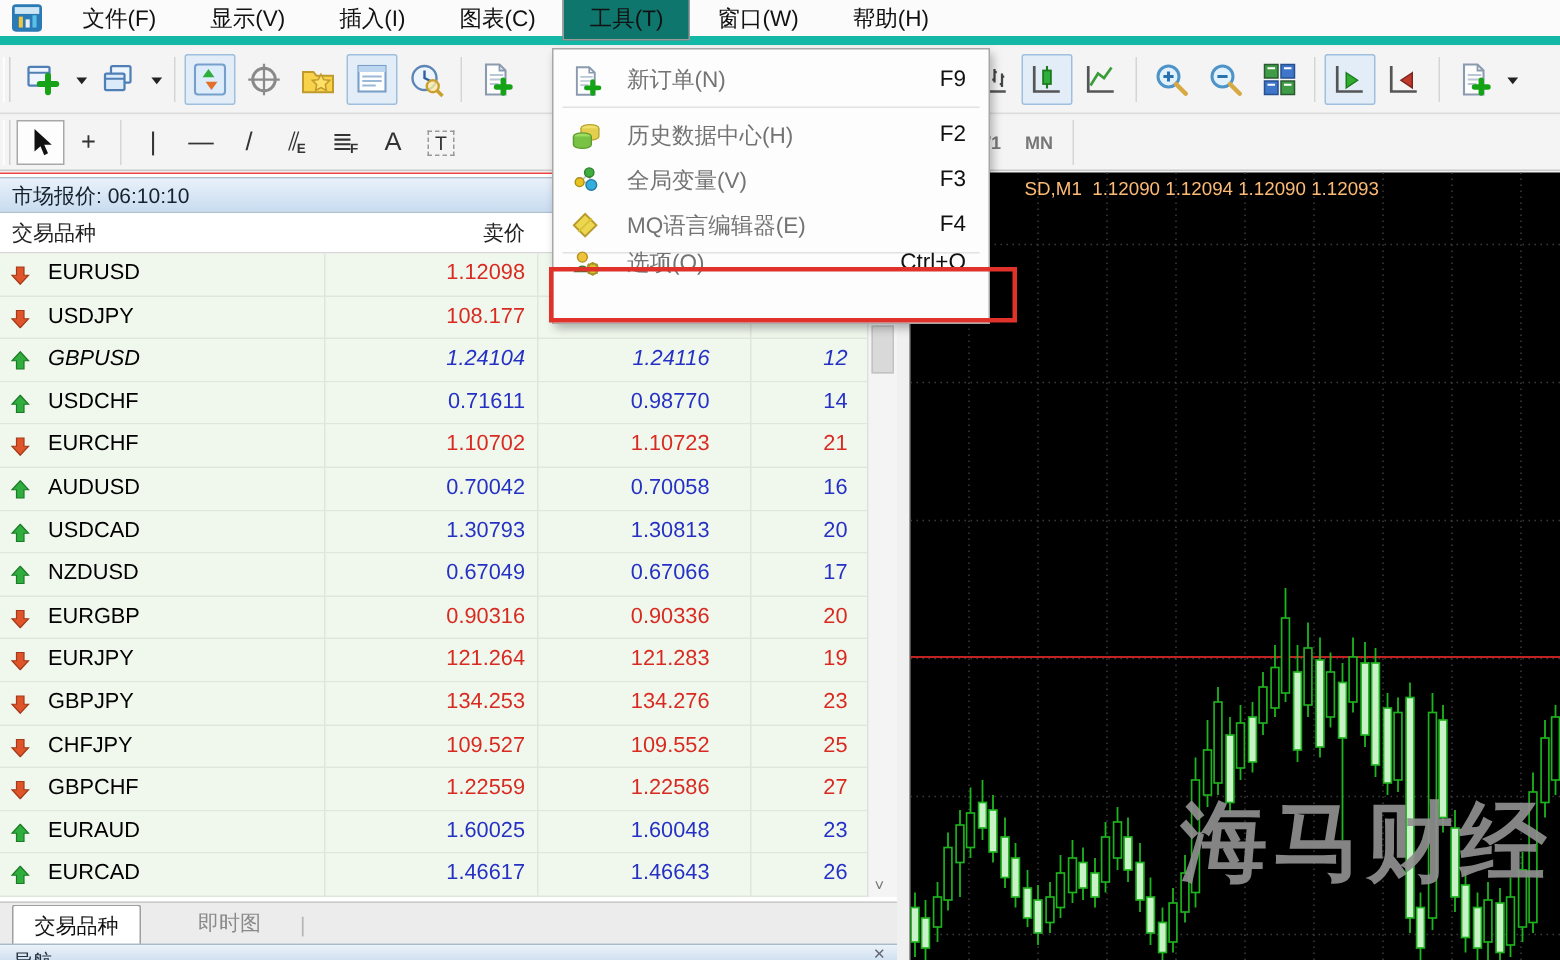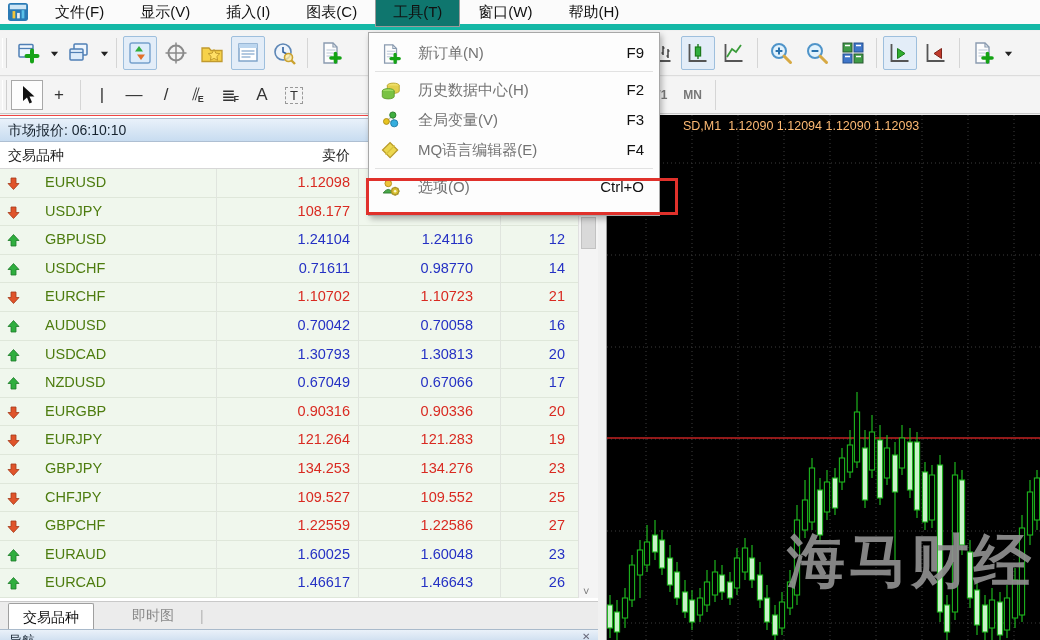--- a/index.html
+++ b/index.html
@@ -38,21 +38,21 @@
               font-size:14px; color:#16222e; padding:3px 0 0 8px; }
   #mw-head { position:absolute; left:0; top:26px; width:598px; height:27px; background:#fff;
              border-bottom:1px solid #d7d7d7; font-size:14px; color:#222; }
   #mw-head .h-sym { position:absolute; left:8px; top:5px; }
   #mw-head .h-bid { position:absolute; left:216px; width:134px; top:5px; text-align:right; }
   #mw-table { position:absolute; left:0; top:53px; width:578px; height:429px; overflow:hidden; }
   .colline { position:absolute; top:53px; height:429px; width:1px; background:#e0e5de; z-index:1; }
   .mw-row { position:absolute; left:0; width:578px; height:28.6px; background:#f0f7ed;
             border-bottom:1px solid #dfe7da; font-size:14.5px; }
   .mw-row .arr { position:absolute; left:7px; top:8px; }
-  .mw-row .sym { position:absolute; left:45px; top:5px; color:#4d7c0f; }
+  .mw-row .sym { position:absolute; left:32px; top:5px; color:#000000; }
   .mw-row .bid { position:absolute; left:216px; width:134px; top:5px; text-align:right; }
   .mw-row .ask { position:absolute; left:340px; width:133px; top:5px; text-align:right; }
   .mw-row .spr { position:absolute; left:500px; width:65px; top:5px; text-align:right; }
   .px-dn { color:#d92a21; } .px-up { color:#2531c4; }
 
   
   #mw-scroll { position:absolute; left:578px; top:53px; width:20px; height:429px; background:#f4f4f4; border-left:1px solid #e0e0e0; }
   #mw-thumb { position:absolute; left:2px; top:48px; width:15px; height:32px; background:#d9d9d9; border:1px solid #c2c2c2; }
   #mw-chev { position:absolute; left:4px; top:416px; color:#777; font-size:11px; }
 
@@ -316,21 +316,21 @@
       </div>
       <div class="mw-row" style="top: 28.6px;">
         <span class="arr"><svg width="13" height="13" viewBox="0 0 13 13">
             <path d="M6.5 12.5 L1 6.5 H4 V1 H9 V6.5 H12 z" fill="#e0542a" stroke="#a33a1a" stroke-width=".8"></path>
           </svg></span>
         <span class="sym">USDJPY</span>
         <span class="bid px-dn">108.177</span>
         <span class="ask px-dn">108.190</span>
         <span class="spr px-dn">13</span>
       </div>
-      <div class="mw-row" style="top: 57.2px;">
+      <div class="mw-row" style="top: 57.2px; font-style: italic;">
         <span class="arr"><svg width="13" height="13" viewBox="0 0 13 13">
             <path d="M6.5 .5 L12 6.5 H9 V12 H4 V6.5 H1 z" fill="#2fae3e" stroke="#1d7a28" stroke-width=".8"></path>
           </svg></span>
         <span class="sym">GBPUSD</span>
         <span class="bid px-up">1.24104</span>
         <span class="ask px-up">1.24116</span>
         <span class="spr px-up">12</span>
       </div>
       <div class="mw-row" style="top: 85.8px;">
         <span class="arr"><svg width="13" height="13" viewBox="0 0 13 13">
@@ -632,21 +632,21 @@
     </div>
     <div class="dm-item" style="top: 103px;">
       <span class="ic"><svg viewBox="0 0 24 24">
           <rect x="5.2" y="5.2" width="11.6" height="11.6" fill="#ecd74f" stroke="#b89a2b" stroke-width="1.4" transform="rotate(45 11 11)"></rect>
      <path d="M11 4 L11 18" stroke="#d8c23a" stroke-width="1.4" transform="rotate(45 11 11)"></path>
         </svg></span>
       <span class="lb">MQ语言编辑器(E)</span>
       <span class="sc">F4</span>
     </div>
     <div class="dm-sep" style="top: 135px;"></div>
-    <div class="dm-item" style="top: 140px; padding-left: 36px;">
+    <div class="dm-item" style="top: 128px; padding-left: 36px;">
       <span class="ic"><svg viewBox="0 0 24 24">
           <circle cx="9" cy="7" r="3.6" fill="#eec339" stroke="#b58f1f"></circle>
      <path d="M3.5 17.5 q5.5 -8 11 0 z" fill="#49a849" stroke="#2f7a2f"></path>
      <circle cx="16.5" cy="15.5" r="4" fill="#d9c12e" stroke="#a8912a" stroke-width="1.2"></circle>
      <circle cx="16.5" cy="15.5" r="1.4" fill="#fdf6cf"></circle>
      <path d="M16.5 10.5 v2 M16.5 18.5 v2 M11.5 15.5 h2 M19.5 15.5 h2 M13 12 l1.4 1.4 M18.6 17.6 l1.4 1.4 M20 12 l-1.4 1.4 M14.4 17.6 L13 19" stroke="#a8912a" stroke-width="1.3"></path>
         </svg></span>
       <span class="lb">选项(O)</span>
       <span class="sc">Ctrl+O</span>
     </div>

